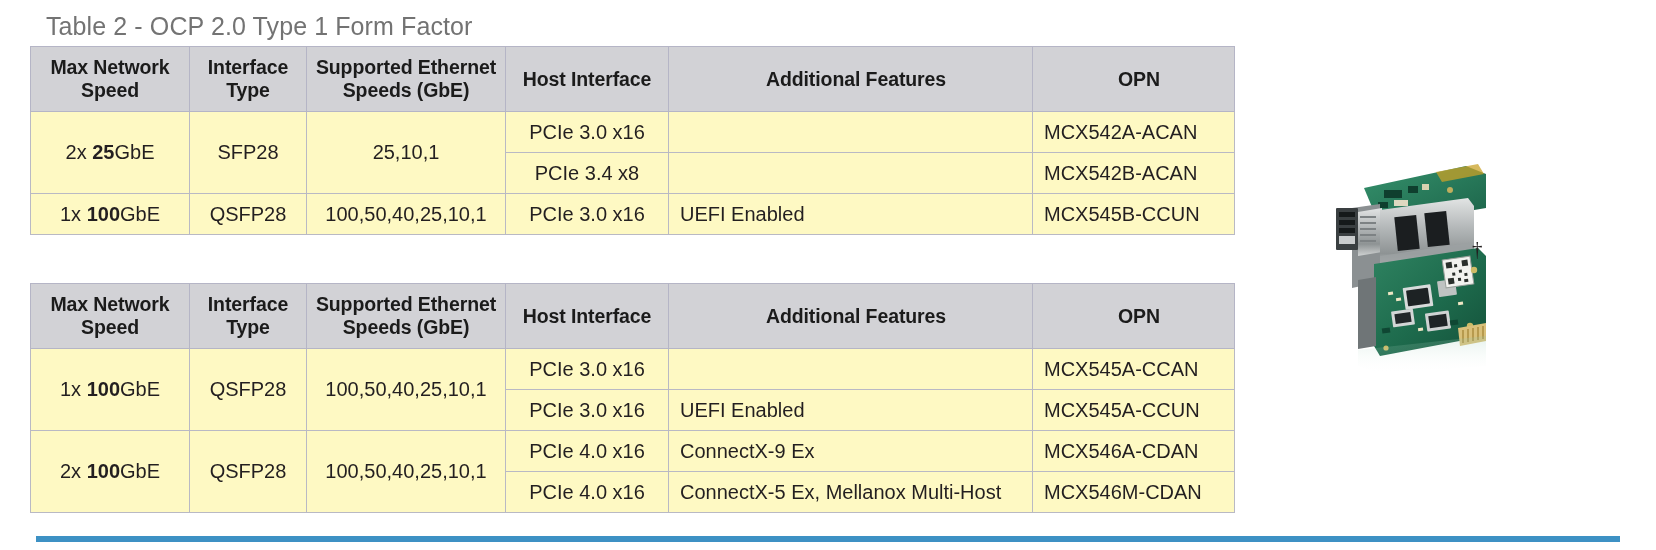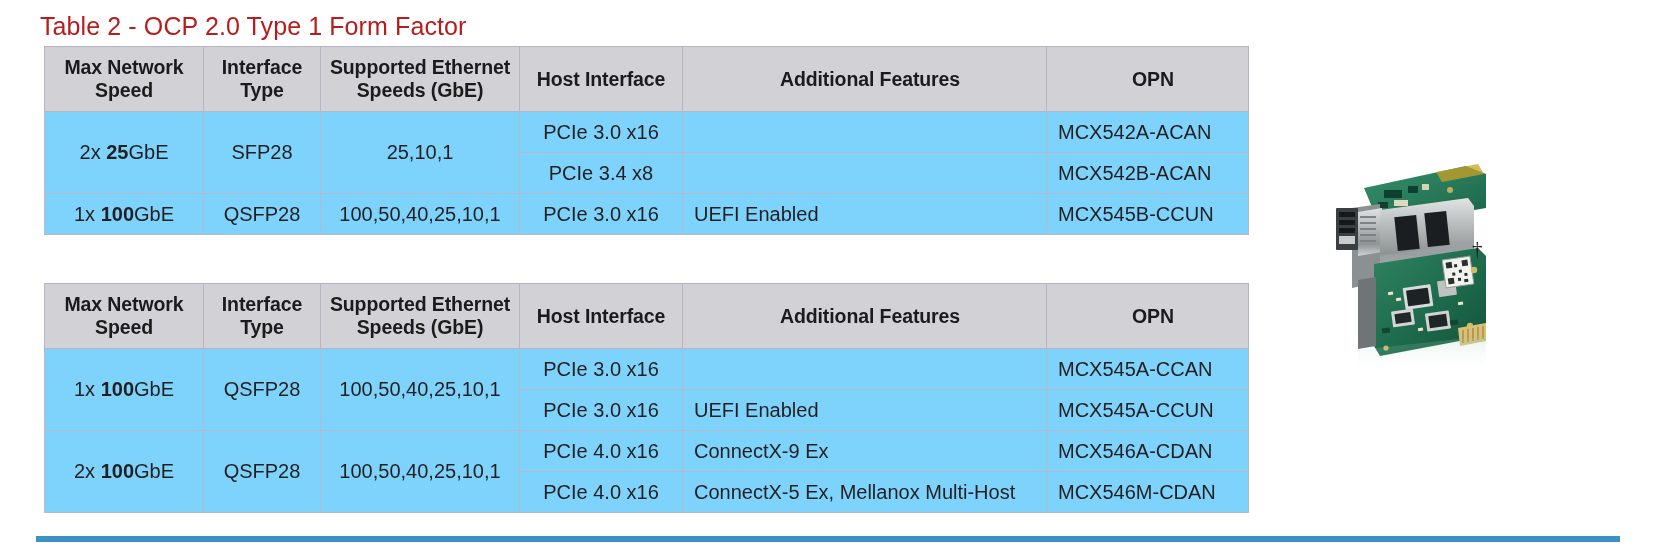--- a/index.html
+++ b/index.html
@@ -19,50 +19,50 @@
   .page {
     position: absolute;
     left: 0; top: 0;
     width: 1656px;
     height: 550px;
   }
 
   
   .table-title {
     position: absolute;
-    left: 40px;
+    left: 46px;
     font-size: 25px;
     font-weight: 400;
     letter-spacing: 0.1px;
-    color: #b91c1c;
+    color: #737373;
     white-space: nowrap;
     font-family: "Liberation Sans", sans-serif;
     text-align: right;
   }
   #title-t2 { top: 12px; }
   #title-t3 { top: 250px; }
 
   
   .spec-table {
     position: absolute;
-    left: 44px;
+    left: 30px;
     border-collapse: collapse;
     table-layout: fixed;
     width: 1204px;
     background: #ffffff;
   }
   #table-2 { top: 46px; }
   #table-3 { top: 283px; }
 
   .spec-table th,
   .spec-table td {
     border: 1px solid #b9b9c4;
     padding: 0;
     vertical-align: middle;
-    background: #7dd3fc;
+    background: #fef9c3;
   }
 
   .spec-table thead th {
     background: #d2d2d6;
     border-color: #b5b5c6;
     font-weight: bold;
     font-size: 19.5px;
     color: #1b1b1b;
     letter-spacing: -0.1px;
     height: 64px;

